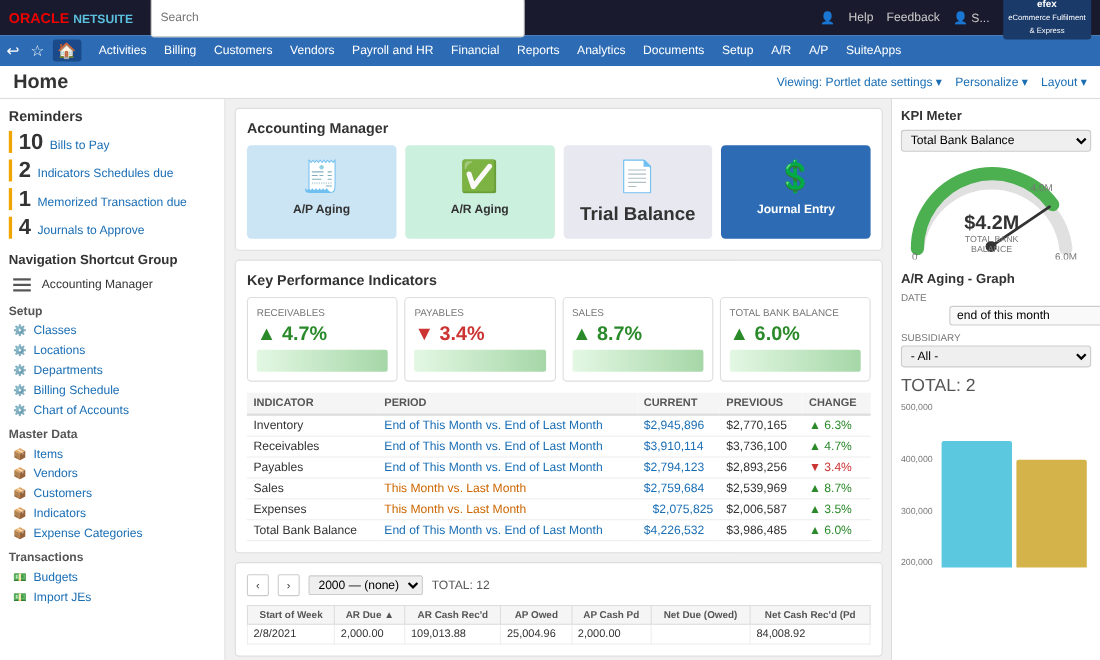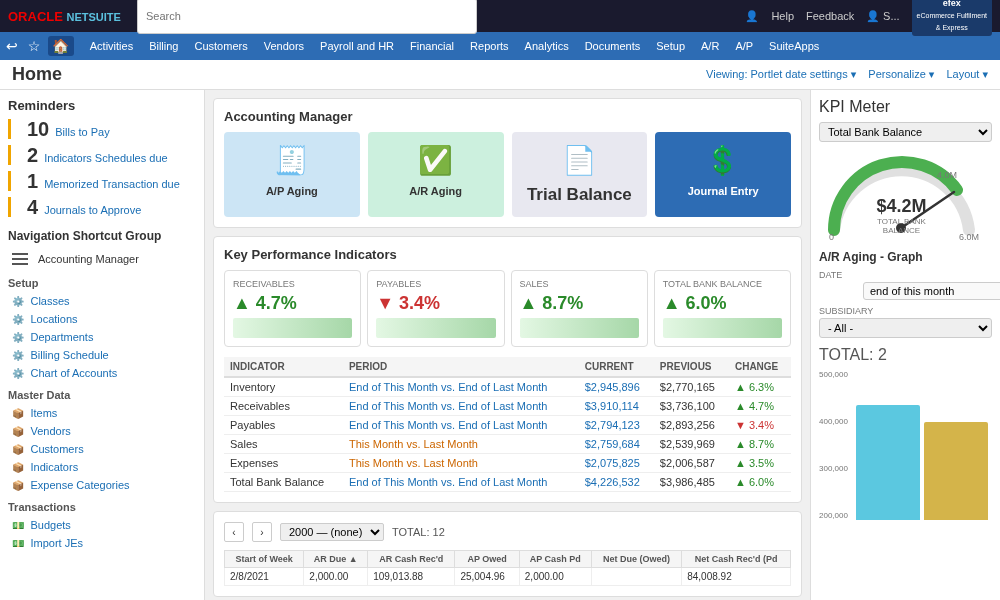--- a/index.html
+++ b/index.html
@@ -25,21 +25,21 @@
     .page-title { font-size: 18px; font-weight: bold; color: #333; }
     .viewing-links { display: flex; gap: 12px; font-size: 11px; color: #1a6eb4; }
     .viewing-links a { color: #1a6eb4; text-decoration: none; cursor: pointer; }
 
     
     .main { display: flex; height: calc(600px - 88px); }
 
     
     .sidebar { width: 205px; background: white; border-right: 1px solid #ddd; overflow-y: auto; padding: 8px; flex-shrink: 0; }
     .reminders-title { font-size: 13px; font-weight: bold; margin-bottom: 6px; }
-    .reminder-item { display: flex; align-items: baseline; gap: 6px; margin-bottom: 6px; border-left: 3px solid #f0a500; padding-left: 16px; }
+    .reminder-item { display: flex; align-items: baseline; gap: 6px; margin-bottom: 6px; border-left: 3px solid #f0a500; padding-left: 6px; }
     .reminder-num { font-size: 20px; font-weight: bold; color: #333; line-height: 1; }
     .reminder-label { font-size: 11px; color: #1a6eb4; cursor: pointer; }
     .nav-shortcut { margin-top: 12px; }
     .nav-shortcut-title { font-size: 12px; font-weight: bold; margin-bottom: 6px; }
     .acct-manager { display: flex; align-items: center; gap: 6px; color: #333; font-size: 11px; margin-bottom: 8px; cursor: pointer; }
     .section-label { font-size: 11px; font-weight: bold; color: #555; margin: 8px 0 4px; }
     .sidebar-link { display: flex; align-items: center; gap: 6px; padding: 2px 4px; font-size: 11px; color: #1a6eb4; cursor: pointer; margin-bottom: 2px; }
 
     
     .center { flex: 1; overflow-y: auto; padding: 8px; background: #f0f0f0; }
@@ -70,21 +70,21 @@
     .cash-controls { display: flex; align-items: center; gap: 8px; margin-bottom: 8px; font-size: 11px; }
     .cash-nav { width: 20px; height: 20px; border: 1px solid #ccc; border-radius: 2px; cursor: pointer; display: flex; align-items: center; justify-content: center; font-size: 10px; }
     .cash-select { font-size: 11px; border: 1px solid #ccc; border-radius: 2px; padding: 1px 4px; }
     .cash-total { font-size: 11px; color: #555; }
     .cash-table { width: 100%; border-collapse: collapse; font-size: 10px; }
     .cash-table th { background: #f5f5f5; border: 1px solid #ddd; padding: 3px 5px; font-size: 9px; color: #555; }
     .cash-table td { border: 1px solid #eee; padding: 3px 5px; }
 
     
     .right-panel { width: 190px; background: white; border-left: 1px solid #ddd; overflow-y: auto; padding: 8px; flex-shrink: 0; }
-    .kpi-meter-title { font-size: 16px; font-weight: normal; margin-bottom: 6px; }
+    .kpi-meter-title { font-size: 12px; font-weight: bold; margin-bottom: 6px; }
     .kpi-dropdown { width: 100%; font-size: 11px; border: 1px solid #ccc; border-radius: 3px; padding: 2px 4px; margin-bottom: 8px; }
     .gauge-container { position: relative; width: 165px; height: 90px; margin-bottom: 10px; }
     .gauge-svg { width: 165px; height: 90px; }
     .gauge-value { position: absolute; bottom: 5px; left: 50%; transform: translateX(-50%); text-align: center; }
     .gauge-big { font-size: 18px; font-weight: bold; color: #333; }
     .gauge-label { font-size: 8px; color: #777; text-transform: uppercase; }
     .ar-graph-title { font-size: 12px; font-weight: bold; margin-bottom: 6px; }
     .ar-label { font-size: 9px; color: #777; text-transform: uppercase; margin-bottom: 2px; }
     .ar-input { width: 100%; font-size: 11px; border: 1px solid #ccc; border-radius: 3px; padding: 2px 6px; margin-bottom: 6px; background: #f9f9f9; margin-left: 44px; }
     .ar-total { font-size: 16px; color: #555; margin-bottom: 6px; }
@@ -323,21 +323,21 @@
             <tr>
               <td>Sales</td>
     <td style="color:#cc6600;">This Month vs. Last Month</td>
     <td style="color:#1a6eb4;">$2,759,684</td>
     <td>$2,539,969</td>
     <td style="color:#2a8a2a;">▲ 8.7%</td>
             </tr>
             <tr>
               <td>Expenses</td>
     <td style="color:#cc6600;">This Month vs. Last Month</td>
-    <td style="color:#1a6eb4;">$2,075,825</td>
+    <td style="color:#1a6eb4;text-align:right;">$2,075,825</td>
     <td>$2,006,587</td>
     <td style="color:#2a8a2a;">▲ 3.5%</td>
             </tr>
             <tr>
               <td>Total Bank Balance</td>
     <td style="color:#1a6eb4;">End of This Month vs. End of Last Month</td>
     <td style="color:#1a6eb4;">$4,226,532</td>
     <td>$3,986,485</td>
     <td style="color:#2a8a2a;">▲ 6.0%</td>
             </tr>

